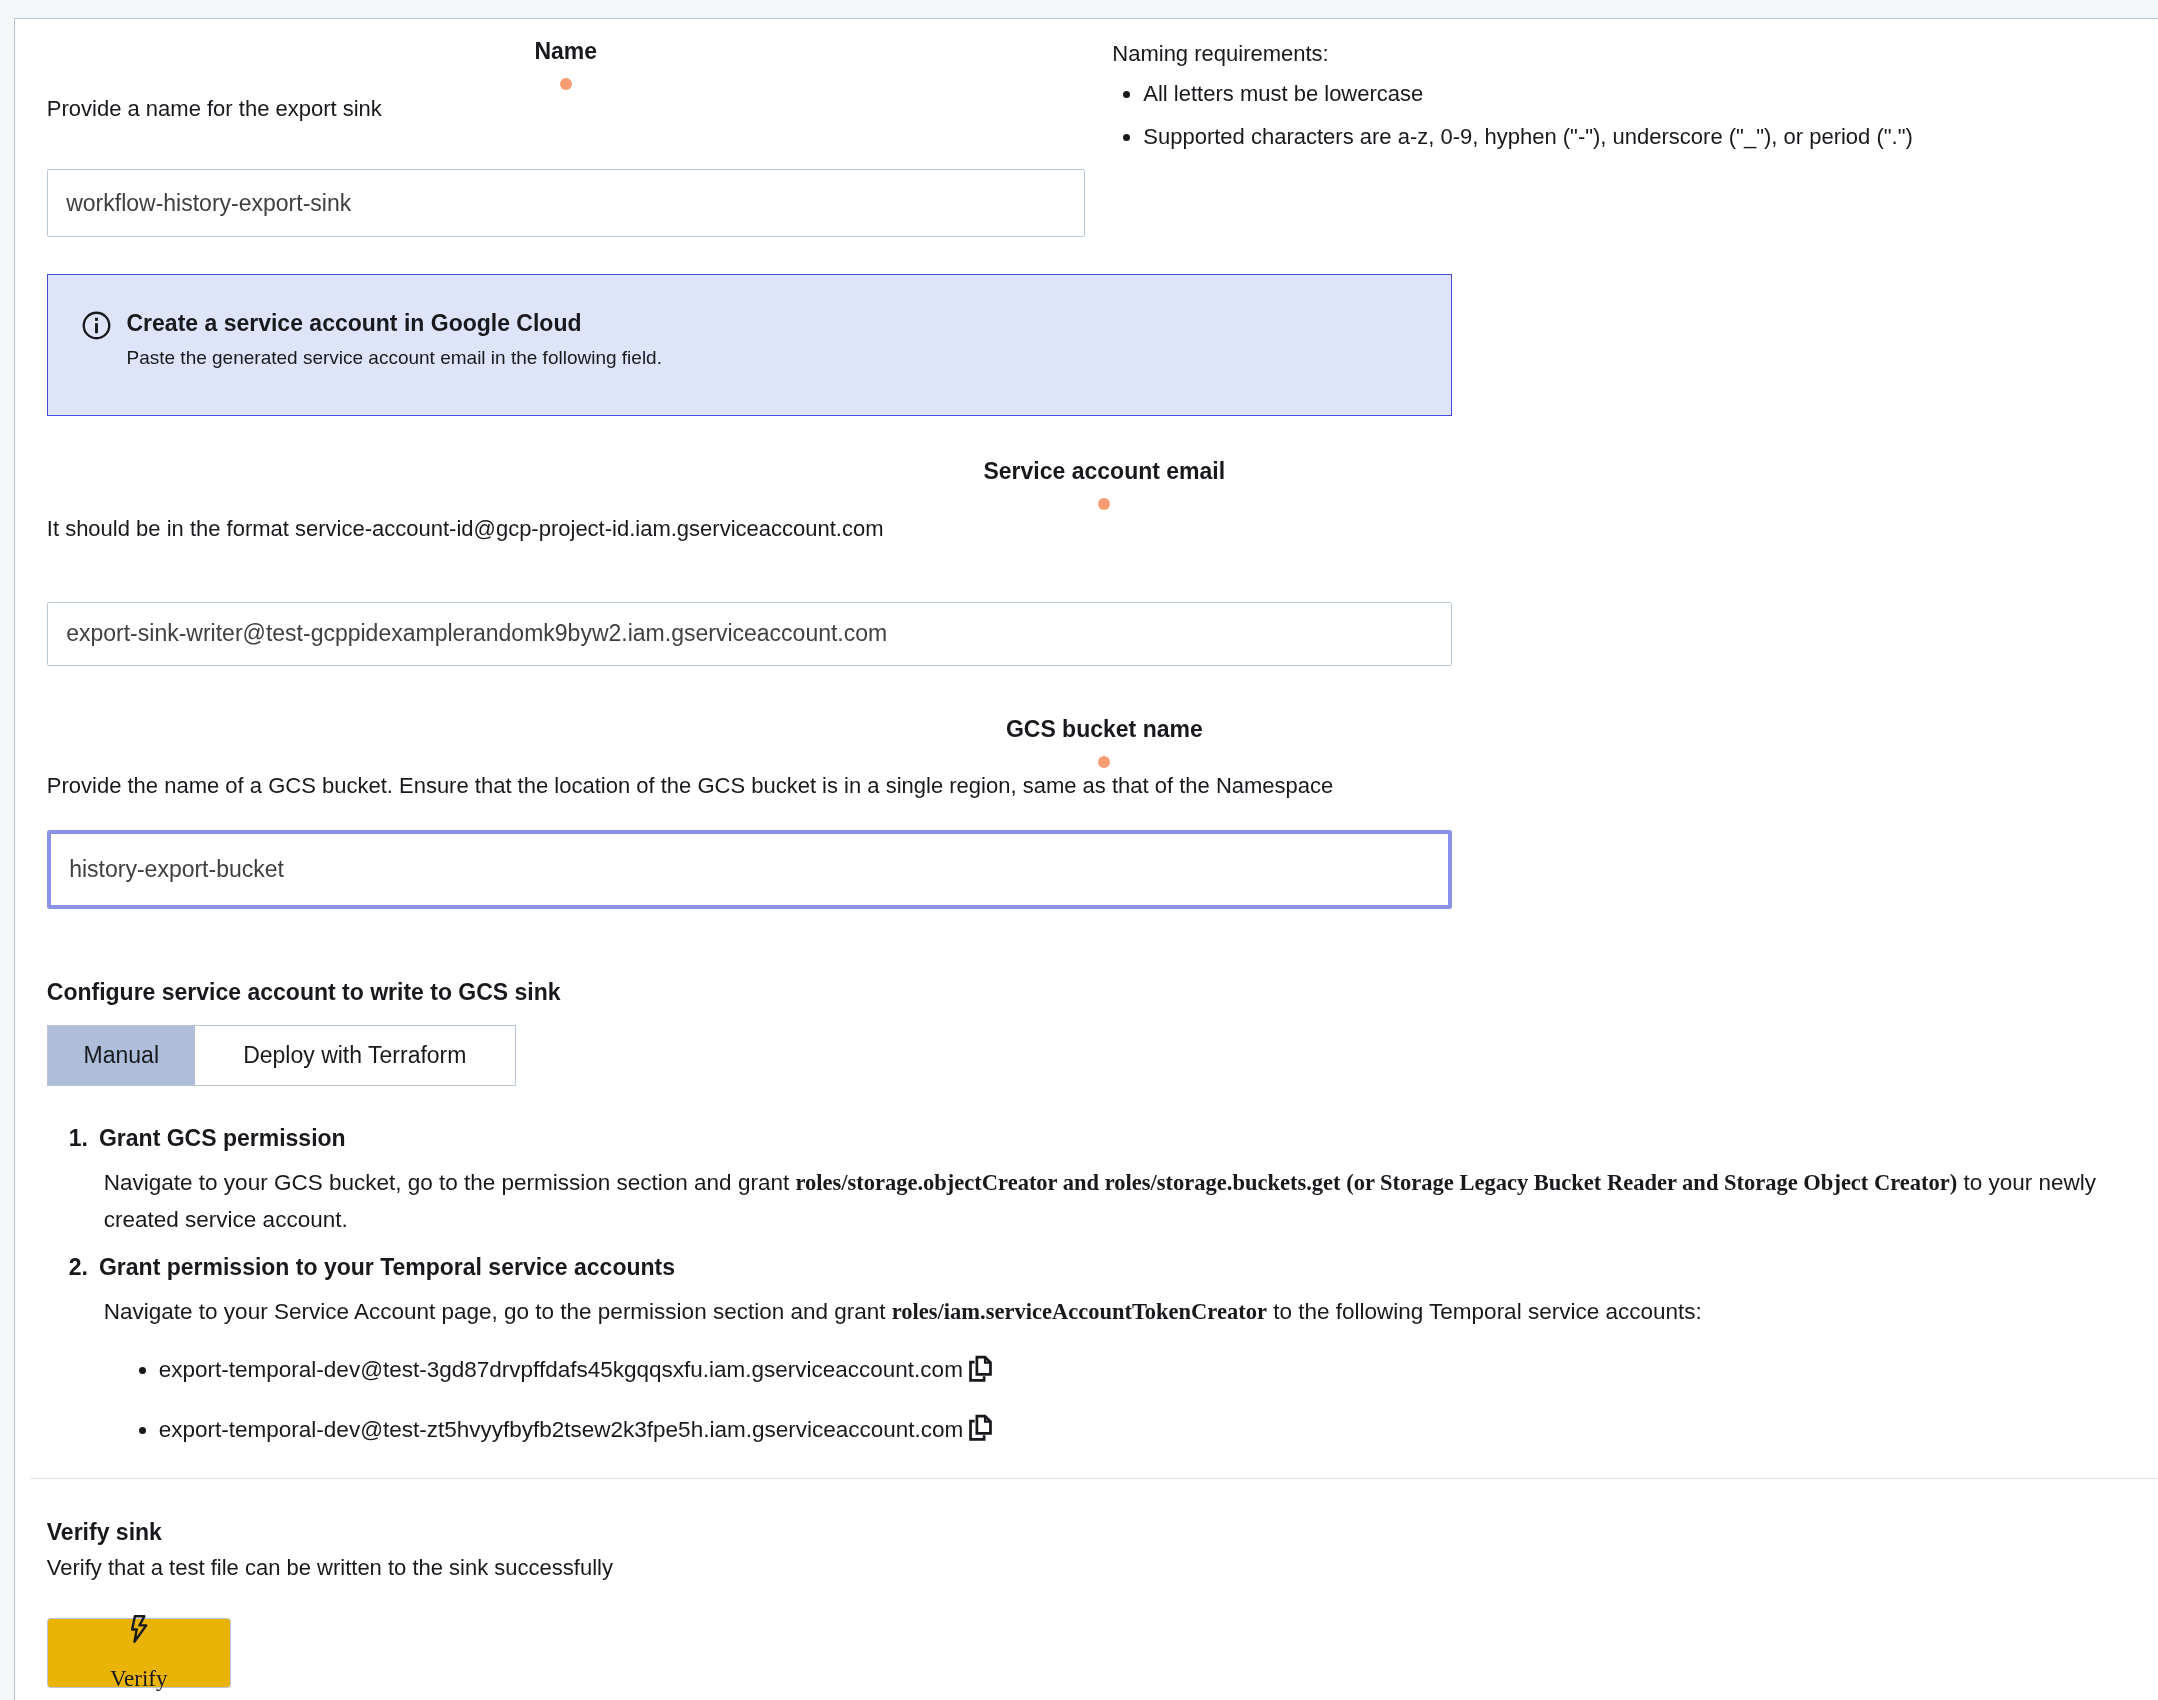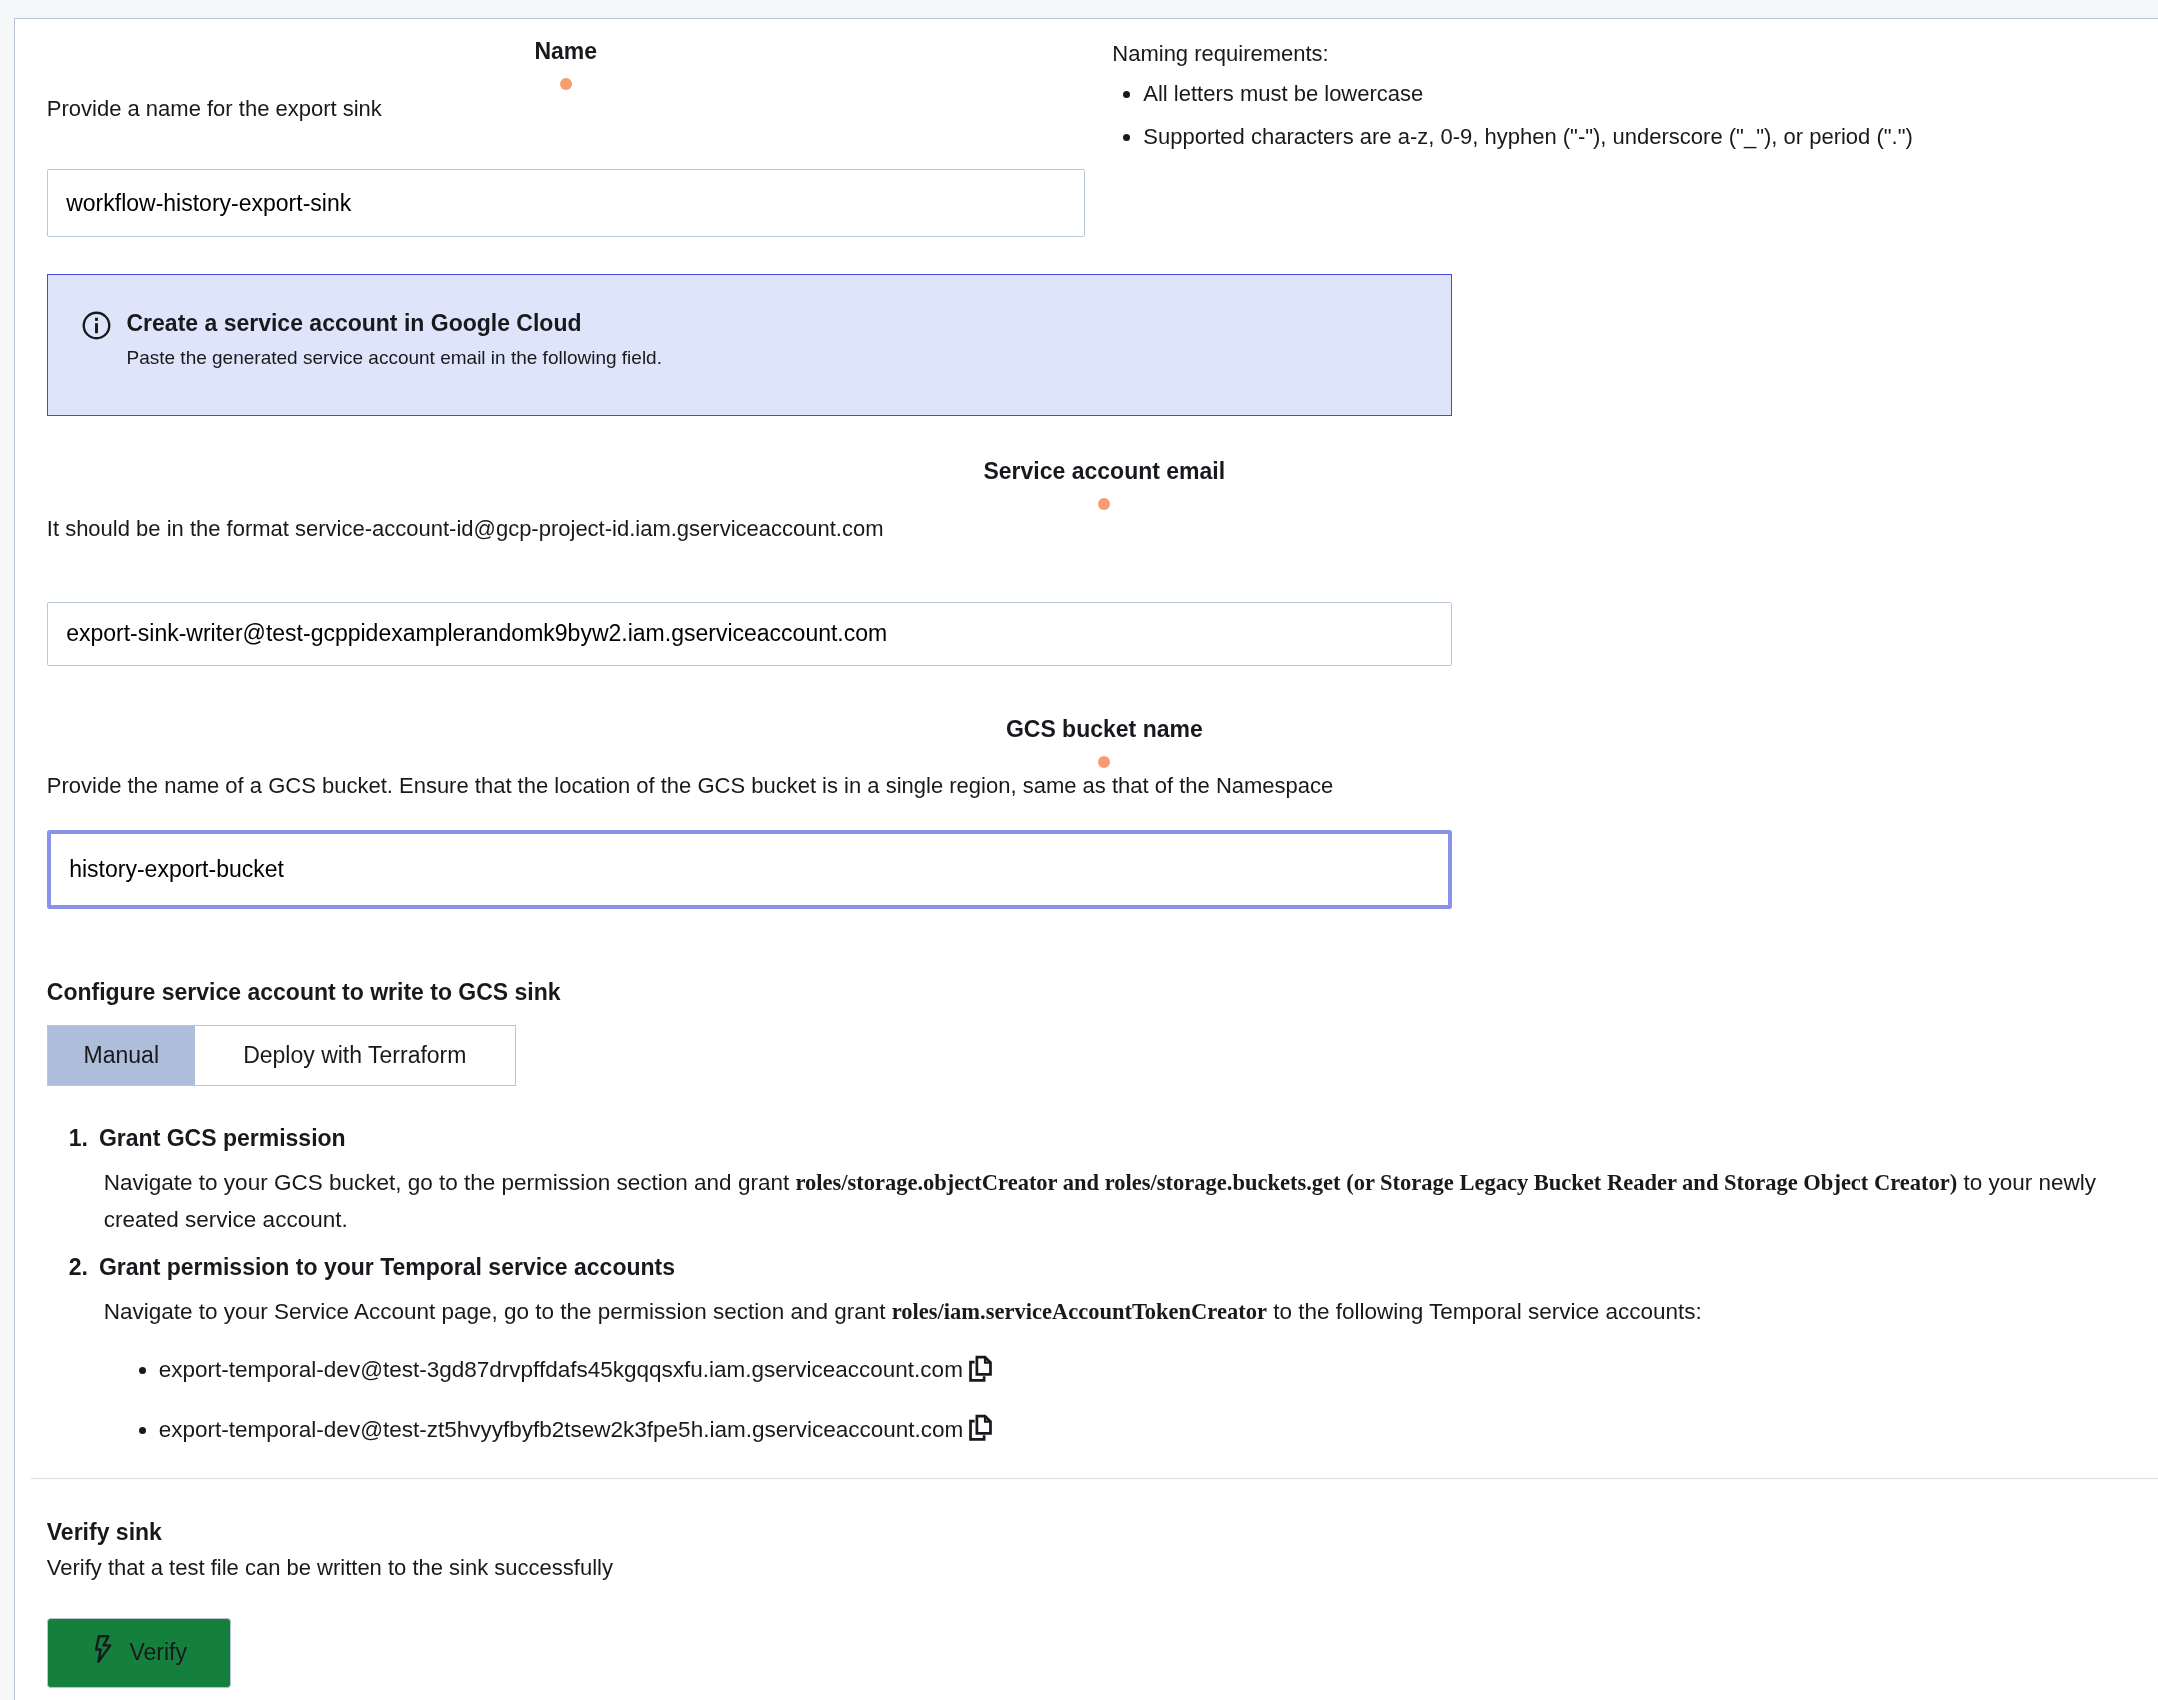--- a/index.html
+++ b/index.html
@@ -34,21 +34,21 @@
     width: 12px; height: 12px; border-radius: 50%;
     background: #f89c72; display: inline-block; margin-top: 1.8px;
   }
   .field-desc { font-size: 22px; line-height: 28.5px; margin-top: 4.6px; }
 
   .text-input {
     display: block; width: 100%; height: 68px;
     border: 1.8px solid #bac7da; border-radius: 1.8px;
     background: #fff; padding: 0 18.4px;
     font-family: "Liberation Sans", sans-serif;
-    font-size: 23px; color: #000000;
+    font-size: 23px; color: #404040;
     outline: none;
   }
   .input-name { margin-top: 46px; }
   .input-email { margin-top: 58px; height: 64px; width: 1405px; }
   .input-bucket {
     margin-top: 29px; height: 79px; width: 1405px;
     border: 4.6px solid #8a93e8; border-radius: 2.8px;
   }
 
   .req-title { font-size: 22px; line-height: 27.5px; }
@@ -109,23 +109,23 @@
   .divider {
     margin: 33px 0 0 -15.6px;
     border: none; border-top: 1.8px solid #d8dde5;
     width: 2149px;
   }
 
   .verify-heading { margin-top: 40px; font-size: 23px; font-weight: 600; line-height: 27.5px; }
   .verify-desc { font-size: 22px; line-height: 28.5px; margin-top: 7.3px; }
 
   .btn {
-    font-family: Liberation Sans, sans-serif;
-    background: #15803d; border: 1.8px solid #b9c4d9; border-radius: 3.7px;
-    font-size: 23px; color: #17191d; cursor: pointer;
+    font-family: Liberation Serif, serif;
+    background: #eab308; border: 1.8px solid #b9c4d9; border-radius: 3.7px;
+    font-size: 23px; color: #17191d; cursor: pointer; flex-direction: column;
   }
   .verify-btn {
     margin-top: 35px; height: 70px; width: 184px;
     display: flex; align-items: center; justify-content: center; gap: 14.7px;
   }
   .actions-row { margin-top: 51px; display: flex; align-items: flex-start; }
   .create-btn { height: 73px; width: 154px; }
   .cancel-btn {
     background: none; border: none; font-size: 23px; margin-left: 59px;
     height: 73px; padding: 0 18.4px; cursor: pointer;

